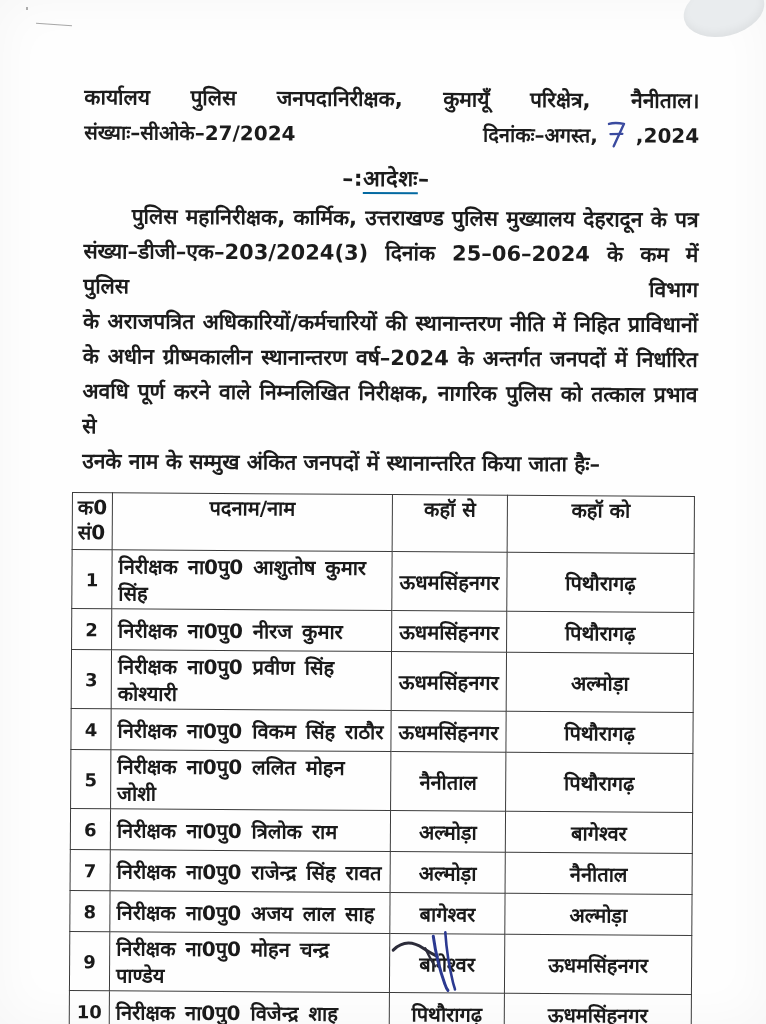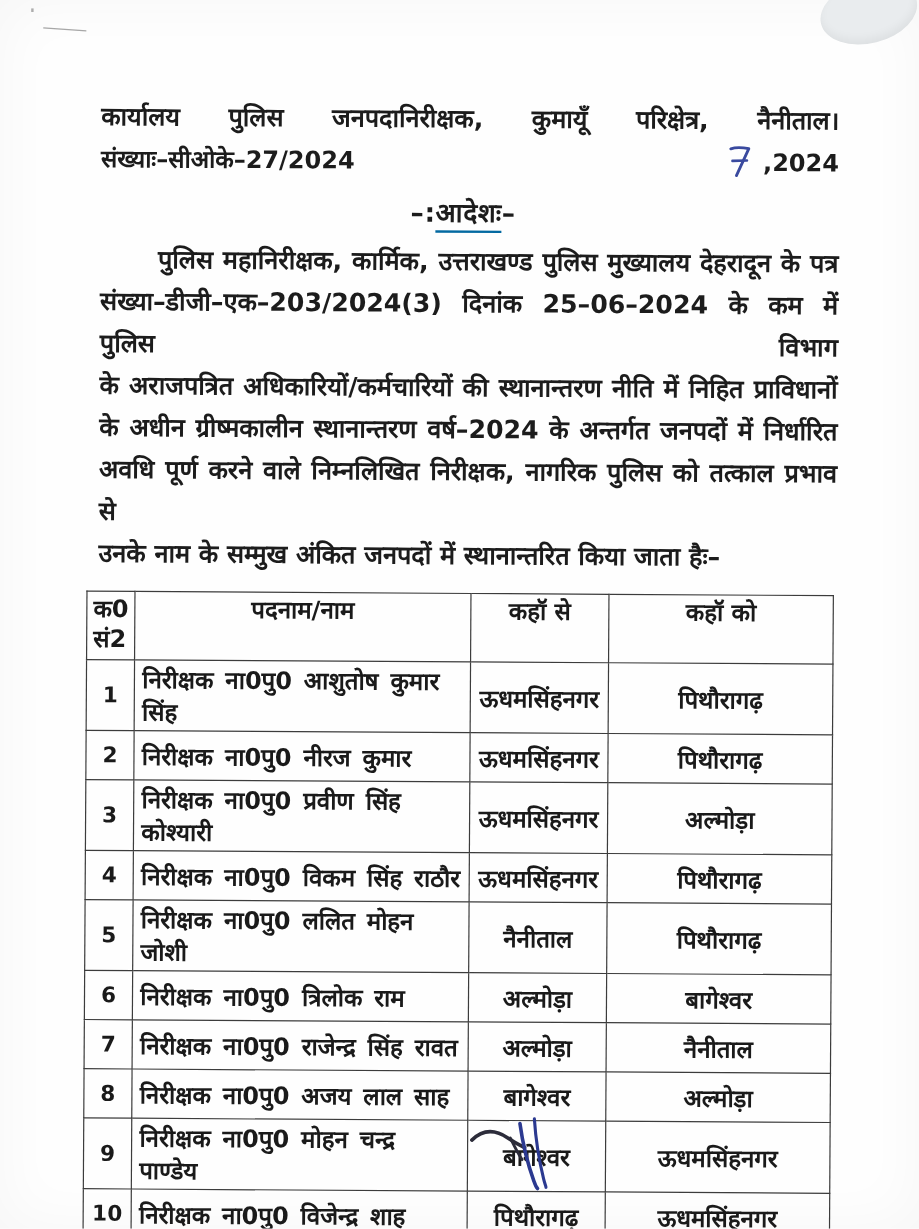--- a/index.html
+++ b/index.html
@@ -126,20 +126,21 @@
         <span>पुलिस</span>
         <span>जनपदानिरीक्षक,</span>
         <span>कुमायूँ</span>
         <span>परिक्षेत्र,</span>
         <span>नैनीताल।</span>
       </div>
 
       <div class="ref-date-line">
         <span>संख्याः–सीओके–27/2024</span>
         <span class="date-part">
+          <span>दिनांकः–अगस्त,</span>
           <span class="hand-day">
             <svg width="20" height="28" viewBox="0 0 20 28">
               <path d="M2,4 C7,2 13,2.5 17,3 L8,26" fill="none" stroke="#3a4a9f" stroke-width="2.4" stroke-linecap="round" stroke-linejoin="round"></path>
               <path d="M4,14 L16,13" fill="none" stroke="#3a4a9f" stroke-width="2.2" stroke-linecap="round"></path>
             </svg>
           </span>
           <span>,2024</span>
         </span>
       </div>
 
@@ -160,21 +161,21 @@
         <colgroup>
           <col class="c-sno">
             <col class="c-name">
             <col class="c-from">
             <col class="c-to">
         </colgroup>
         <tbody>
           <tr class="head">
             <td class="sno-h">
               <div>क0</div>
-              <div>सं2</div>
+              <div>सं0</div>
             </td>
             <td>पदनाम/नाम</td>
             <td>कहॉ से</td>
             <td>कहॉ को</td>
           </tr>
           <tr class="rowd">
             <td class="sno">1</td>
             <td class="name">निरीक्षक ना0पु0 आशुतोष कुमार सिंह</td>
             <td class="from">ऊधमसिंहनगर</td>
             <td class="to">पिथौरागढ़</td>

